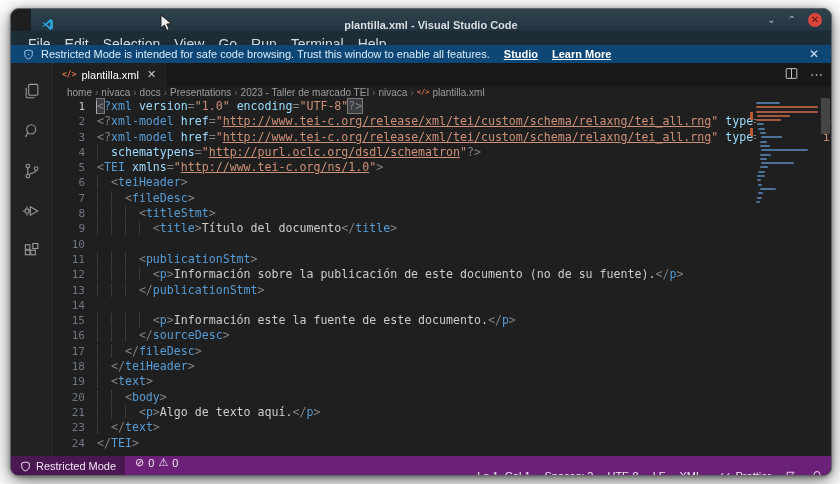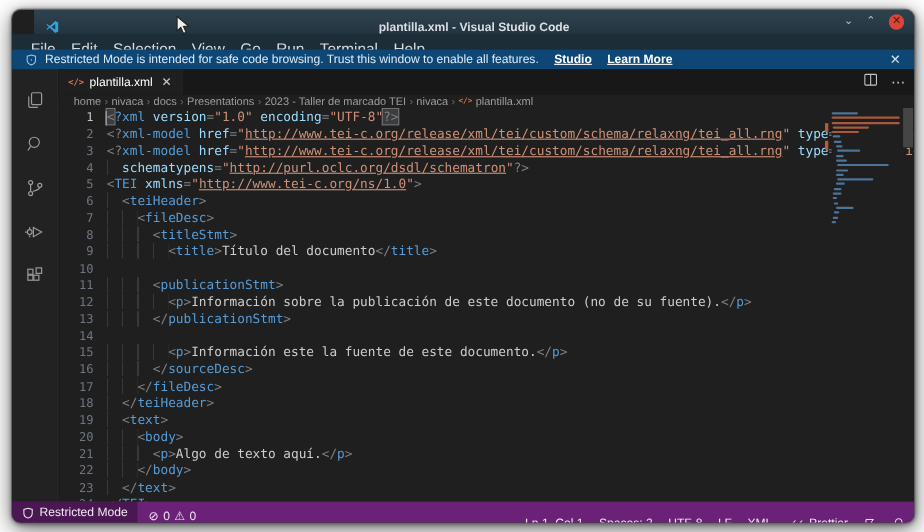--- a/index.html
+++ b/index.html
@@ -80,21 +80,21 @@
 
   .minimap { position:absolute; top:0; bottom:0; left:703px; width:67px;
              background:#1f1f1f; padding-top:4px; }
   .mm-line { height:2px; margin-bottom:2.3px; border-radius:1px; }
   .ruler-mark { position:absolute; left:697px; width:3px; height:8px; background:#bd5a34; }
   .vscroll { position:absolute; right:1px; top:0; width:9px; height:36px; background:#454545; }
 
   
   .statusbar { height:20px; background:#6c2178; display:flex; align-items:center;
                color:#f2e6f4; font-size:11px; position:relative; }
-  .sb-left { display:flex; align-items:flex-end; height:100%; }
+  .sb-left { display:flex; align-items:flex-start; height:100%; }
   .sb-restricted { display:flex; align-items:center; gap:5px; height:100%;
                    padding:0 9px; background:rgba(0,0,0,.30); }
   .sb-problems { display:flex; align-items:center; gap:4px; padding:0 10px; }
   .sb-right { position:absolute; right:8px; display:flex; align-items:center; gap:14px; height:100%; }
   .sb-item { display:flex; align-items:center; gap:3px;margin-top:20px; }
   .dbl-check { letter-spacing:-3px; margin-right:4px; }
 
   .mouse-pointer { position:absolute; left:160px; top:14px; z-index:50; }
 </style>
 </head>
@@ -229,21 +229,20 @@
             <div class="line"><span class="num">12</span><span class="code"><span class="tok-t indent-guides">        </span><span class="tok-p">&lt;</span><span class="tok-tag">p</span><span class="tok-p">&gt;</span><span class="tok-t">Información sobre la publicación de este documento (no de su fuente).</span><span class="tok-p">&lt;/</span><span class="tok-tag">p</span><span class="tok-p">&gt;</span></span></div>
             <div class="line"><span class="num">13</span><span class="code"><span class="tok-t indent-guides">      </span><span class="tok-p">&lt;/</span><span class="tok-tag">publicationStmt</span><span class="tok-p">&gt;</span></span></div>
             <div class="line"><span class="num">14</span></div>
             <div class="line"><span class="num">15</span><span class="code"><span class="tok-t indent-guides">        </span><span class="tok-p">&lt;</span><span class="tok-tag">p</span><span class="tok-p">&gt;</span><span class="tok-t">Información este la fuente de este documento.</span><span class="tok-p">&lt;/</span><span class="tok-tag">p</span><span class="tok-p">&gt;</span></span></div>
             <div class="line"><span class="num">16</span><span class="code"><span class="tok-t indent-guides">      </span><span class="tok-p">&lt;/</span><span class="tok-tag">sourceDesc</span><span class="tok-p">&gt;</span></span></div>
             <div class="line"><span class="num">17</span><span class="code"><span class="tok-t indent-guides">    </span><span class="tok-p">&lt;/</span><span class="tok-tag">fileDesc</span><span class="tok-p">&gt;</span></span></div>
             <div class="line"><span class="num">18</span><span class="code"><span class="tok-t indent-guides">  </span><span class="tok-p">&lt;/</span><span class="tok-tag">teiHeader</span><span class="tok-p">&gt;</span></span></div>
             <div class="line"><span class="num">19</span><span class="code"><span class="tok-t indent-guides">  </span><span class="tok-p">&lt;</span><span class="tok-tag">text</span><span class="tok-p">&gt;</span></span></div>
             <div class="line"><span class="num">20</span><span class="code"><span class="tok-t indent-guides">    </span><span class="tok-p">&lt;</span><span class="tok-tag">body</span><span class="tok-p">&gt;</span></span></div>
             <div class="line"><span class="num">21</span><span class="code"><span class="tok-t indent-guides">      </span><span class="tok-p">&lt;</span><span class="tok-tag">p</span><span class="tok-p">&gt;</span><span class="tok-t">Algo de texto aquí.</span><span class="tok-p">&lt;/</span><span class="tok-tag">p</span><span class="tok-p">&gt;</span></span></div>
-            <div class="line"><span class="num">22</span><span class="code"><span class="tok-t indent-guides">    </span><span class="tok-p">&lt;/</span><span class="tok-tag">body</span><span class="tok-p">&gt;</span></span></div>
             <div class="line"><span class="num">23</span><span class="code"><span class="tok-t indent-guides">  </span><span class="tok-p">&lt;/</span><span class="tok-tag">text</span><span class="tok-p">&gt;</span></span></div>
             <div class="line"><span class="num">24</span><span class="code"><span class="tok-p">&lt;/</span><span class="tok-tag">TEI</span><span class="tok-p">&gt;</span></span></div>
           </div>
         <div class="ruler-mark" style="top:14px;"></div>
         <div class="ruler-mark" style="top:30px;"></div>
         <div class="minimap" id="minimap">
             <div class="mm-line" style="margin-left: 0px; width: 23.56px; background: rgb(77, 115, 153);"></div>
             <div class="mm-line" style="margin-left: 0px; width: 62px; background: rgb(165, 89, 63);"></div>
             <div class="mm-line" style="margin-left: 0px; width: 62px; background: rgb(165, 89, 63);"></div>
             <div class="mm-line" style="margin-left: 1.2px; width: 32.86px; background: rgb(165, 89, 63);"></div>

